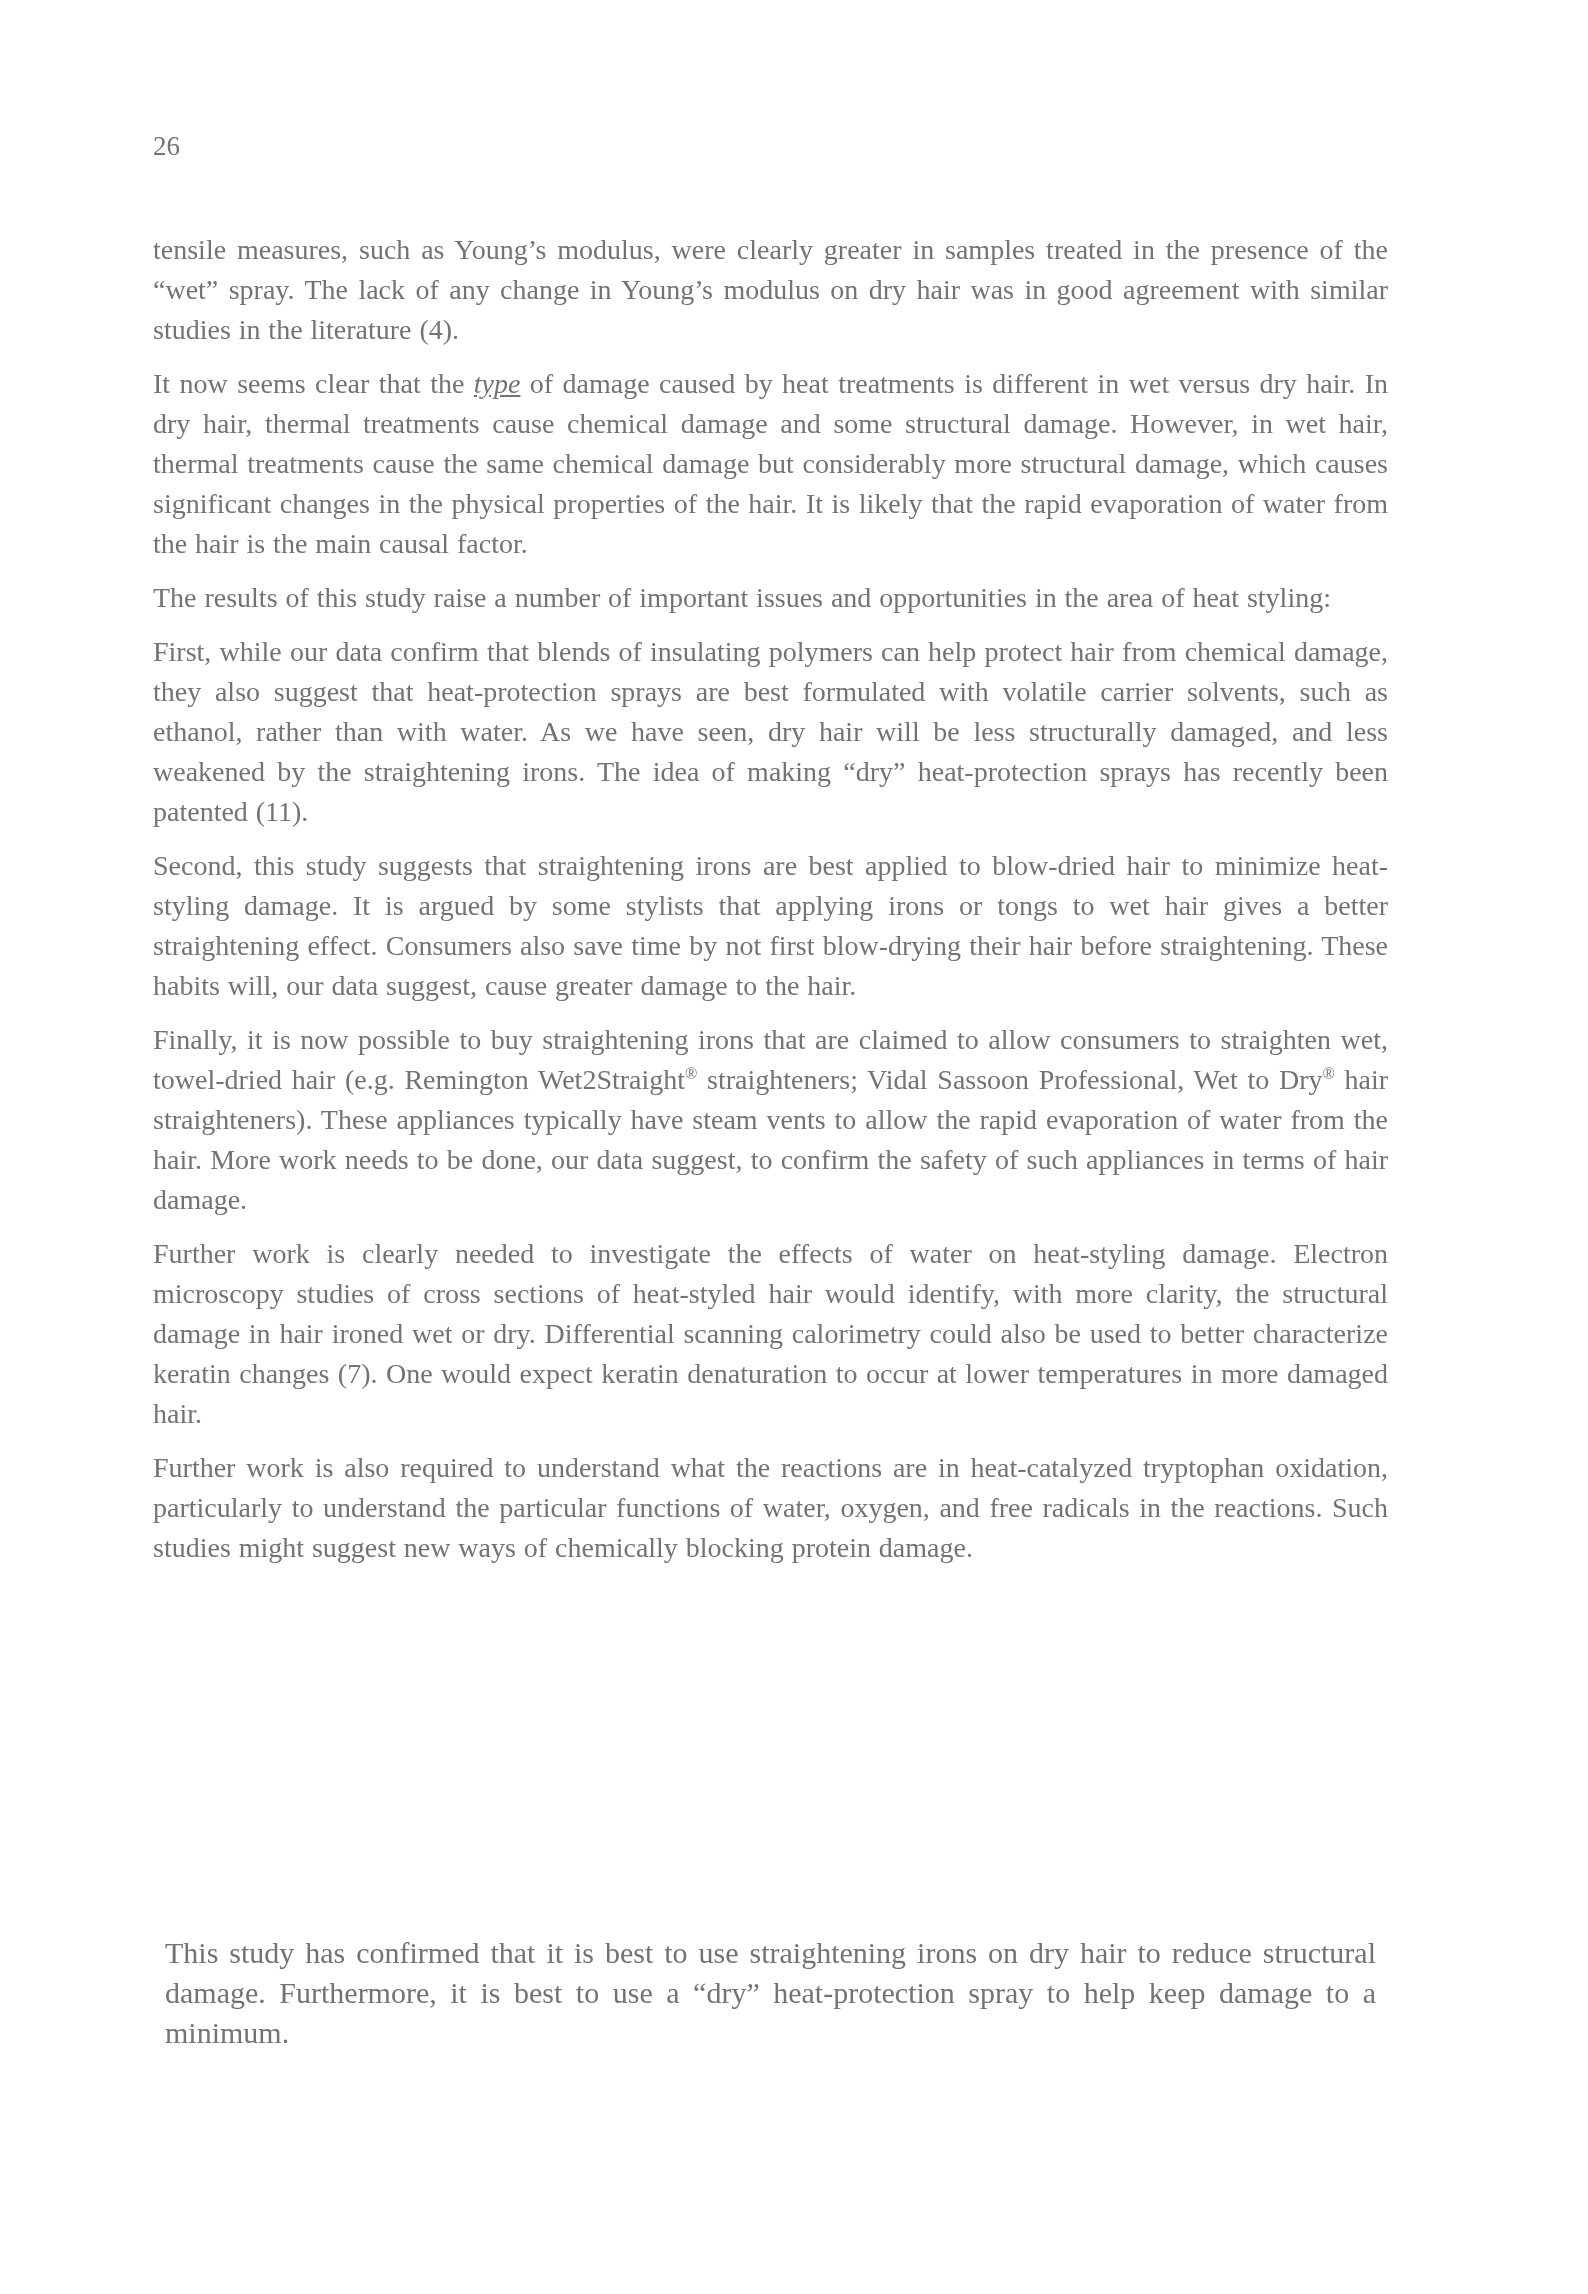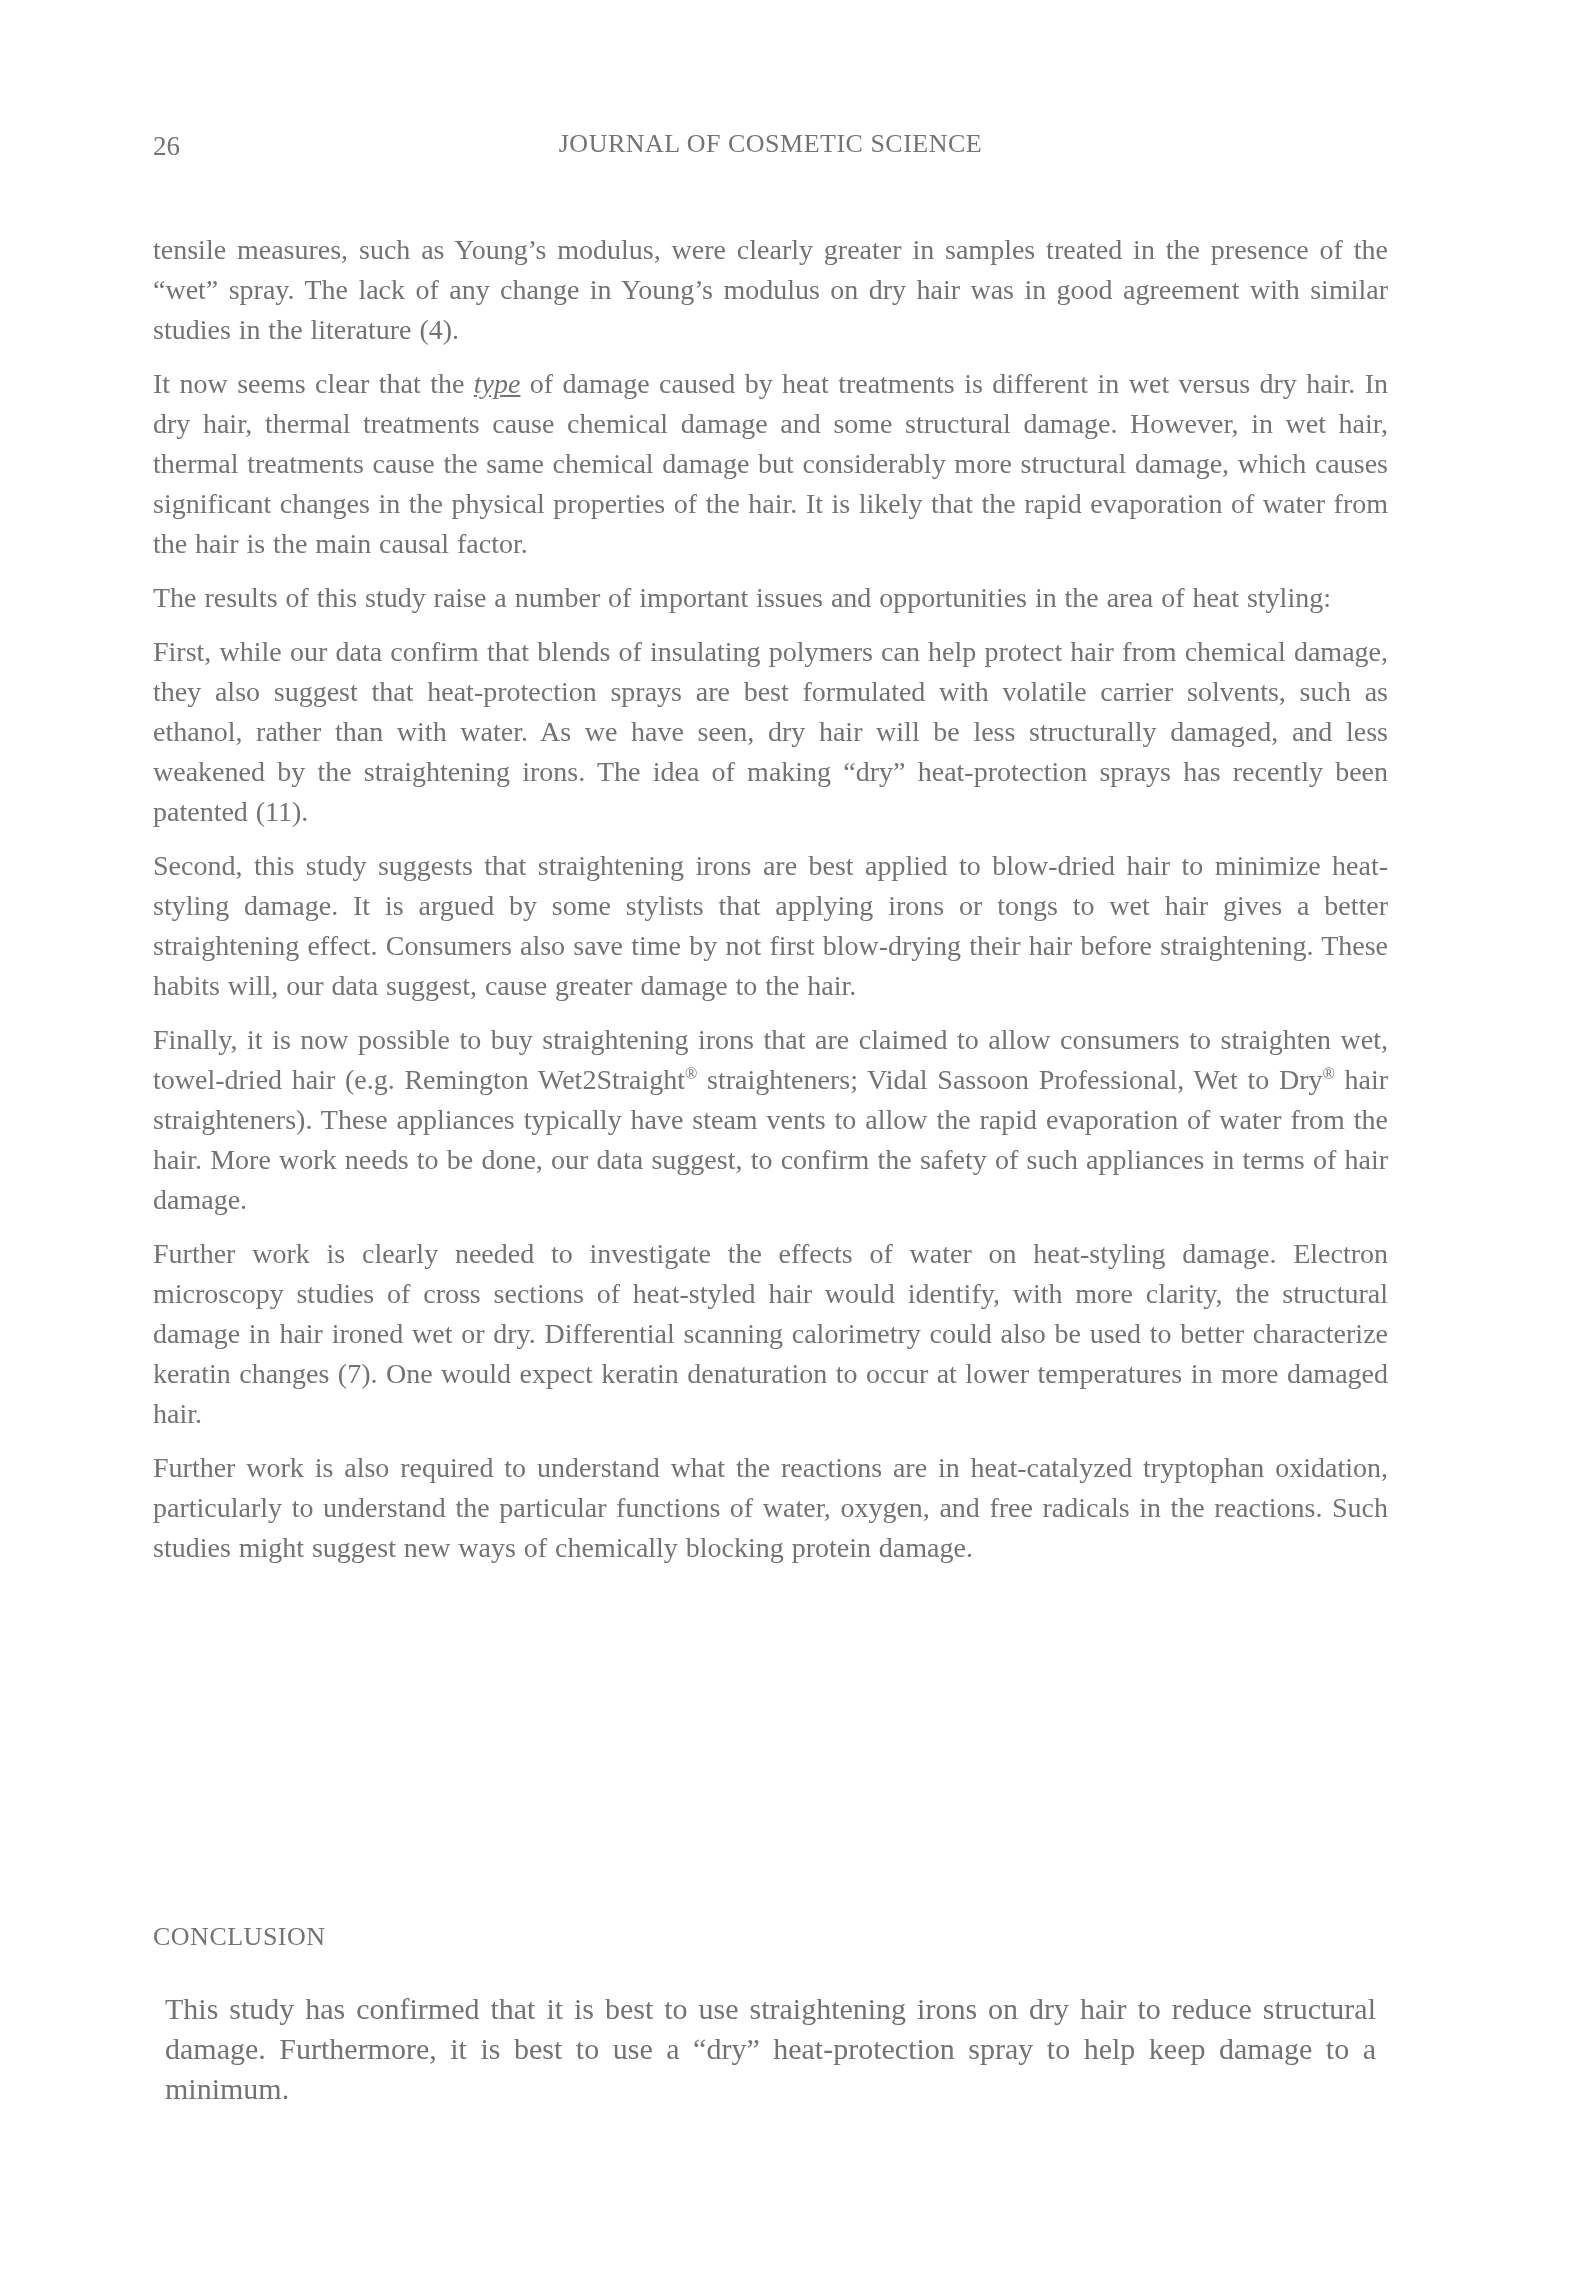--- a/index.html
+++ b/index.html
@@ -83,21 +83,20 @@
     margin: 12px;
   }
 </style>
 </head>
 <body>
 
 <div class="page">
 
   <header class="page-header">
     <span class="page-number">26</span>
-    <span class="journal-title">JOURNAL OF COSMETIC SCIENCE</span>
   </header>
 
   <main class="body-text">
 
     <p><span>tensile measures, such as Young’s modulus, were clearly greater in samples treated in the presence of the “wet” spray. The lack of any change in Young’s modulus on dry hair was in good agreement with similar studies in the literature (4).</span></p>
 
     <p><span>It now seems clear that the </span><span class="italic">type</span><span> of damage caused by heat treatments is different in wet versus dry hair. In dry hair, thermal treatments cause chemical damage and some structural damage. However, in wet hair, thermal treatments cause the same chemical damage but considerably more structural damage, which causes significant changes in the physical properties of the hair. It is likely that the rapid evaporation of water from the hair is the main causal factor.</span></p>
 
     <p><span>The results of this study raise a number of important issues and opportunities in the area of heat styling:</span></p>
 
@@ -107,18 +106,17 @@
 
     <p><span>Finally, it is now possible to buy straightening irons that are claimed to allow consumers to straighten wet, towel-dried hair (e.g. Remington Wet2Straight</span><span class="sup">®</span><span> straighteners; Vidal Sassoon Professional, Wet to Dry</span><span class="sup">®</span><span> hair straighteners). These appliances typically have steam vents to allow the rapid evaporation of water from the hair. More work needs to be done, our data suggest, to confirm the safety of such appliances in terms of hair damage.</span></p>
 
     <p><span>Further work is clearly needed to investigate the effects of water on heat-styling damage. Electron microscopy studies of cross sections of heat-styled hair would identify, with more clarity, the structural damage in hair ironed wet or dry. Differential scanning calorimetry could also be used to better characterize keratin changes (7). One would expect keratin denaturation to occur at lower temperatures in more damaged hair.</span></p>
 
     <p><span>Further work is also required to understand what the reactions are in heat-catalyzed tryptophan oxidation, particularly to understand the particular functions of water, oxygen, and free radicals in the reactions. Such studies might suggest new ways of chemically blocking protein damage.</span></p>
 
   </main>
 
   <section class="conclusion-section">
-    <h2 class="conclusion-heading">CONCLUSION</h2>
     <p><span>This study has confirmed that it is best to use straightening irons on dry hair to reduce structural damage. Furthermore, it is best to use a “dry” heat-protection spray to help keep damage to a minimum.</span></p>
   </section>
 
 </div>
 
 
 </body></html>

